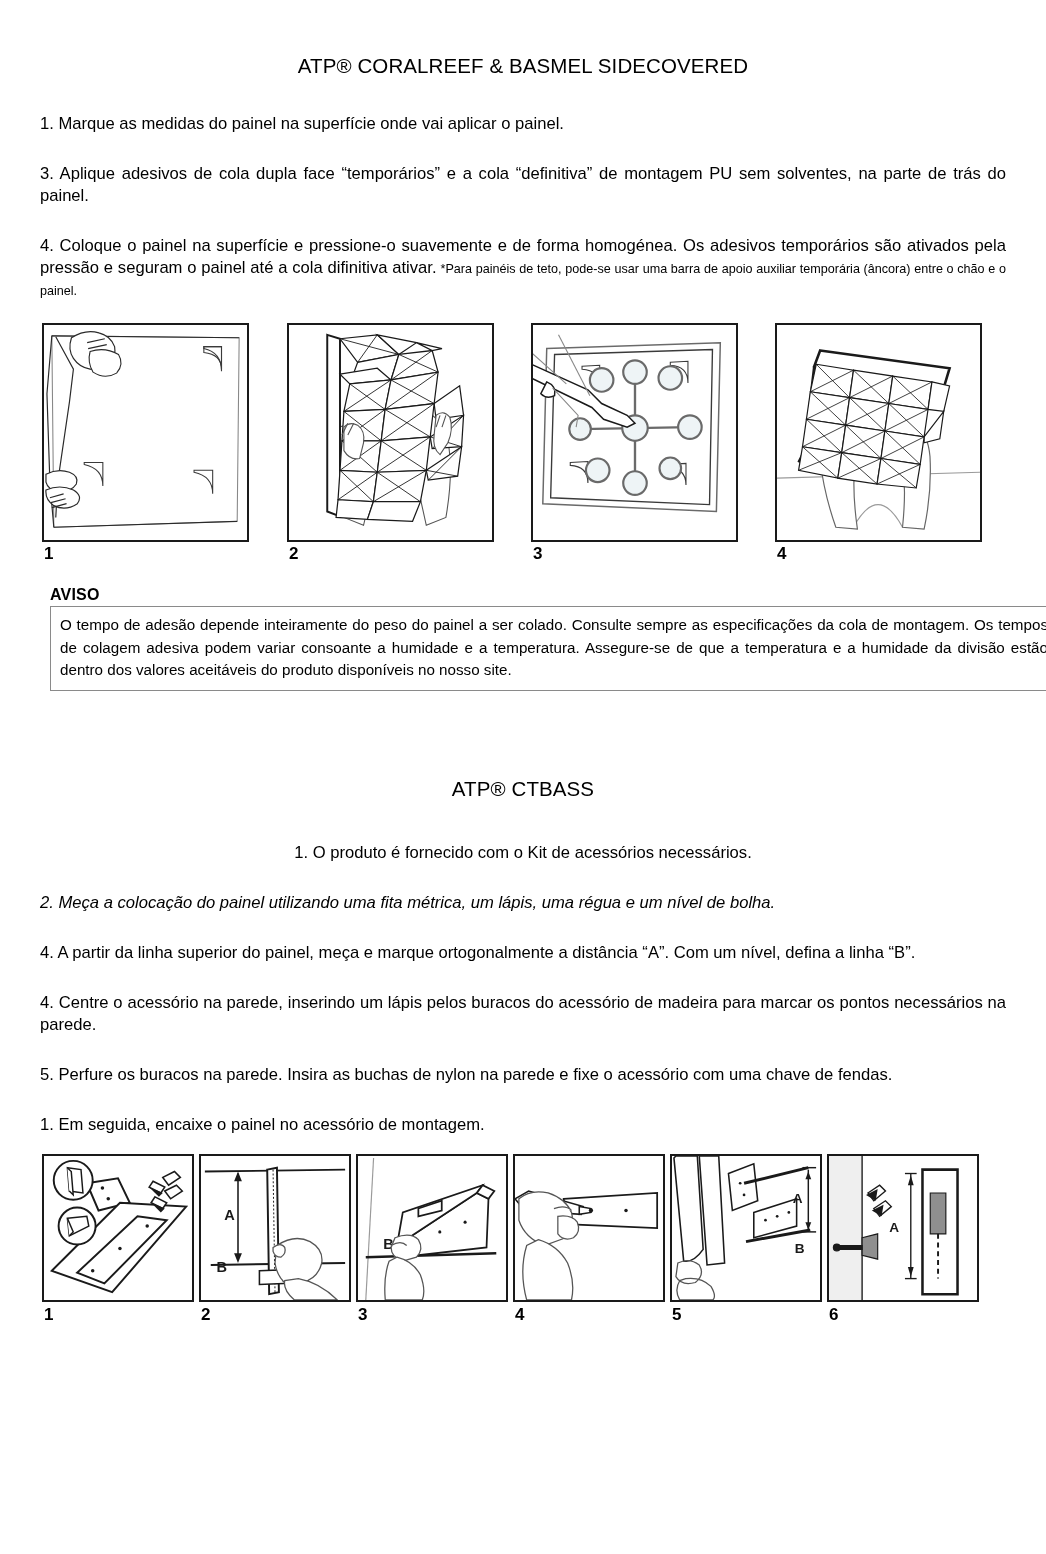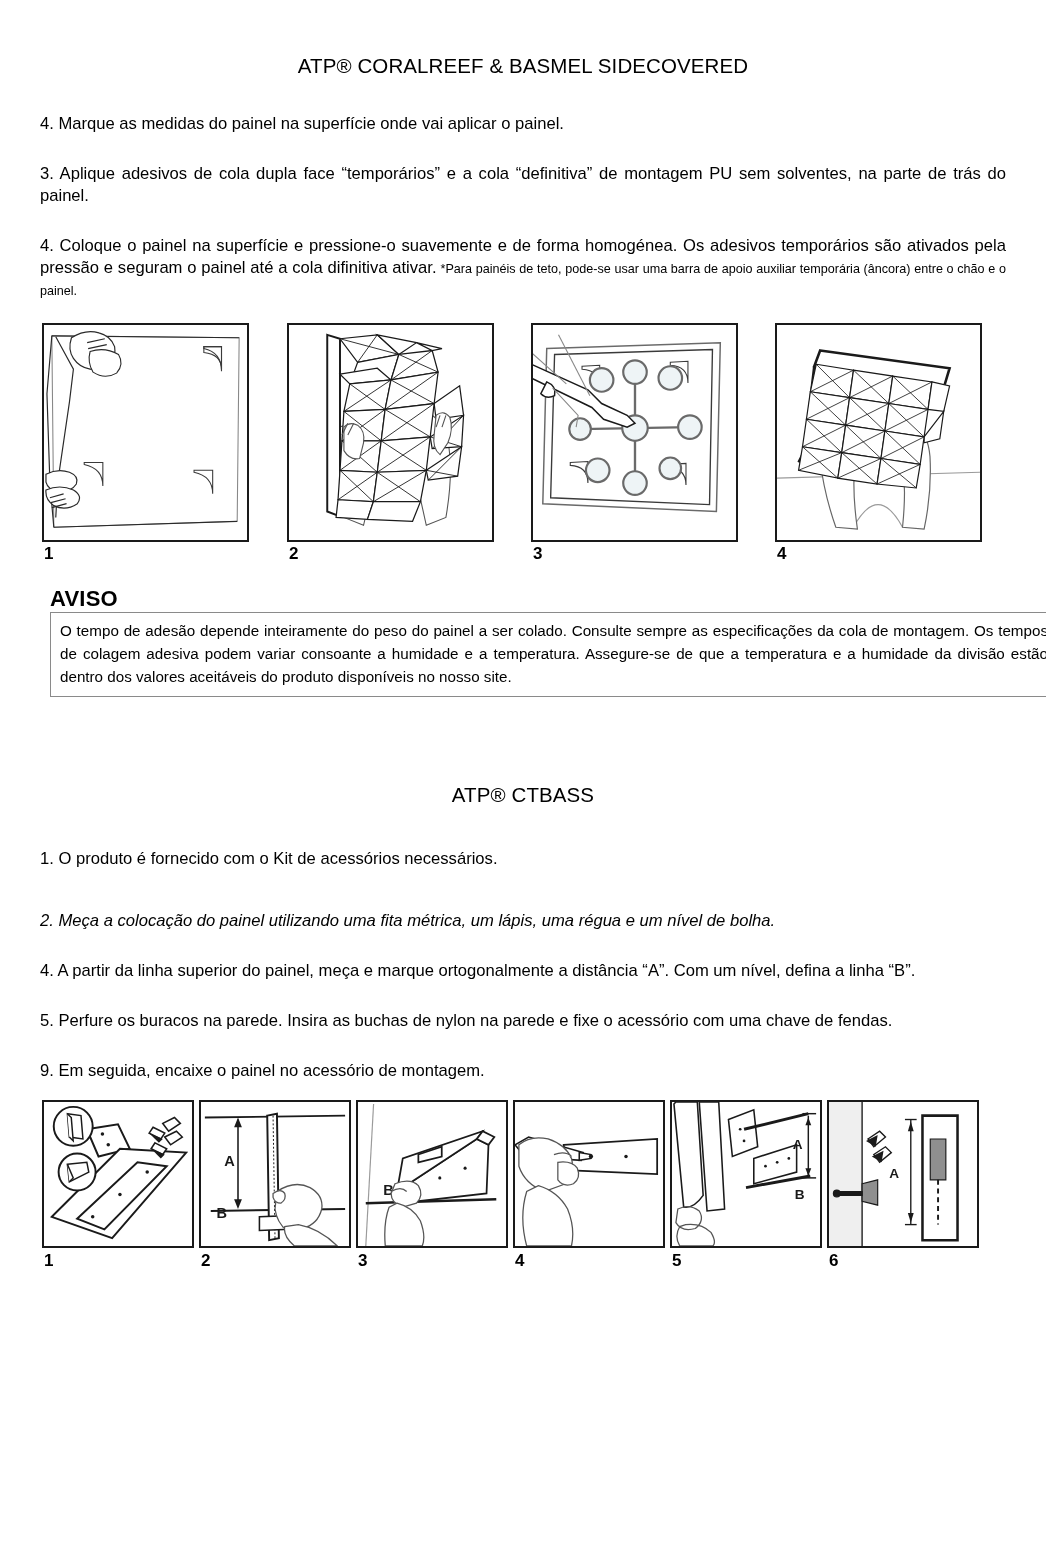--- a/index.html
+++ b/index.html
@@ -66,21 +66,21 @@
   .panel-num {
     position: absolute;
     font-size: 17px;
     font-weight: 600;
     line-height: 1;
   }
 
   
   .aviso-wrap { position: relative; }
   .aviso-title {
-    font-size: 22px;
+    font-size: 16px;
     font-weight: 700;
     letter-spacing: 0.2px;
     margin: 12px 0 2px 10px;
     line-height: 1.05;
   }
   .aviso-box {
     border: 1px solid #8a8a8a;
     box-sizing: border-box;
     padding: 7px 9px 8px 9px;
     width: 1008px;
@@ -97,21 +97,21 @@
 </head>
 <body>
 
 <div class="page">
 
   <div class="section-title title-1">ATP® CORALREEF &amp; BASMEL SIDECOVERED</div>
 
   <div style="height:34px"></div>
 
 
-  <p class="para nojustify" style="margin-bottom:28px;">4. Marque as medidas do painel na superfície onde vai aplicar o painel.</p>
+  <p class="para nojustify" style="margin-bottom:28px;">1. Marque as medidas do painel na superfície onde vai aplicar o painel.</p>
 
   <p class="para" style="margin-bottom:28px;">3. Aplique adesivos de cola dupla face “temporários” e a cola “definitiva” de montagem PU sem solventes, na parte de trás do painel.</p>
 
   <p class="para" style="margin-bottom:0;"><span>4. Coloque o painel na superfície e pressione-o suavemente e de forma homogénea. Os adesivos temporários são ativados pela pressão e seguram o painel até a cola difinitiva ativar.</span><span class="footnote" style="margin-left:4px;">*Para painéis de teto, pode-se usar uma barra de apoio auxiliar temporária (âncora) entre o chão e o painel.</span></p>
 
   <div class="strip" style="height:240px; margin-top:22px;">
 
     <div class="panel" style="left:0px; width:207px; height:219px;">
       <svg viewBox="0 0 207 219" preserveAspectRatio="none">
         <g fill="none" stroke="#888" stroke-width="1.1">
@@ -315,30 +315,31 @@
     <div class="aviso-box">
       <p class="aviso-text">O tempo de adesão depende inteiramente do peso do painel a ser colado. Consulte sempre as especificações da cola de montagem. Os tempos de colagem adesiva podem variar consoante a humidade e a temperatura. Assegure-se de que a temperatura e a humidade da divisão estão dentro dos valores aceitáveis do produto disponíveis no nosso site.</p>
     </div>
   </div>
 
   <div style="height:86px"></div>
   <div class="section-title title-2">ATP® CTBASS</div>
 
   <div style="height:40px"></div>
 
-  <p class="para nojustify" style="margin-bottom:40px;">1. O produto é fornecido com o Kit de acessórios necessários.</p>
+  <p class="para nojustify" style="margin-bottom:28px;text-align:center;">1. O produto é fornecido com o Kit de acessórios necessários.</p>
 
   <p class="para nojustify" style="margin-bottom:28px;font-style:italic;">2. Meça a colocação do painel utilizando uma fita métrica, um lápis, uma régua e um nível de bolha.</p>
 
   <p class="para" style="margin-bottom:28px;">4. A partir da linha superior do painel, meça e marque ortogonalmente a distância “A”. Com um nível, defina a linha “B”.</p>
 
+  <p class="para" style="margin-bottom:28px;">4. Centre o acessório na parede, inserindo um lápis pelos buracos do acessório de madeira para marcar os pontos necessários na parede.</p>
 
   <p class="para" style="margin-bottom:28px;">5. Perfure os buracos na parede. Insira as buchas de nylon na parede e fixe o acessório com uma chave de fendas.</p>
 
-  <p class="para nojustify" style="margin-bottom:0;">9. Em seguida, encaixe o painel no acessório de montagem.</p>
+  <p class="para nojustify" style="margin-bottom:0;">1. Em seguida, encaixe o painel no acessório de montagem.</p>
 
   <div class="strip" style="height:175px; margin-top:18px;">
 
     <div class="panel" style="left:0px; width:152px; height:148px;">
       <svg viewBox="0 0 152 148" preserveAspectRatio="none">
         <g fill="#fff" stroke="#1a1a1a" stroke-width="2">
 
           <path d="M44 28 L76 23 L88 48 L56 56 Z"></path>
 
           <path d="M8 118 L78 48 L146 52 L70 140 Z"></path>

